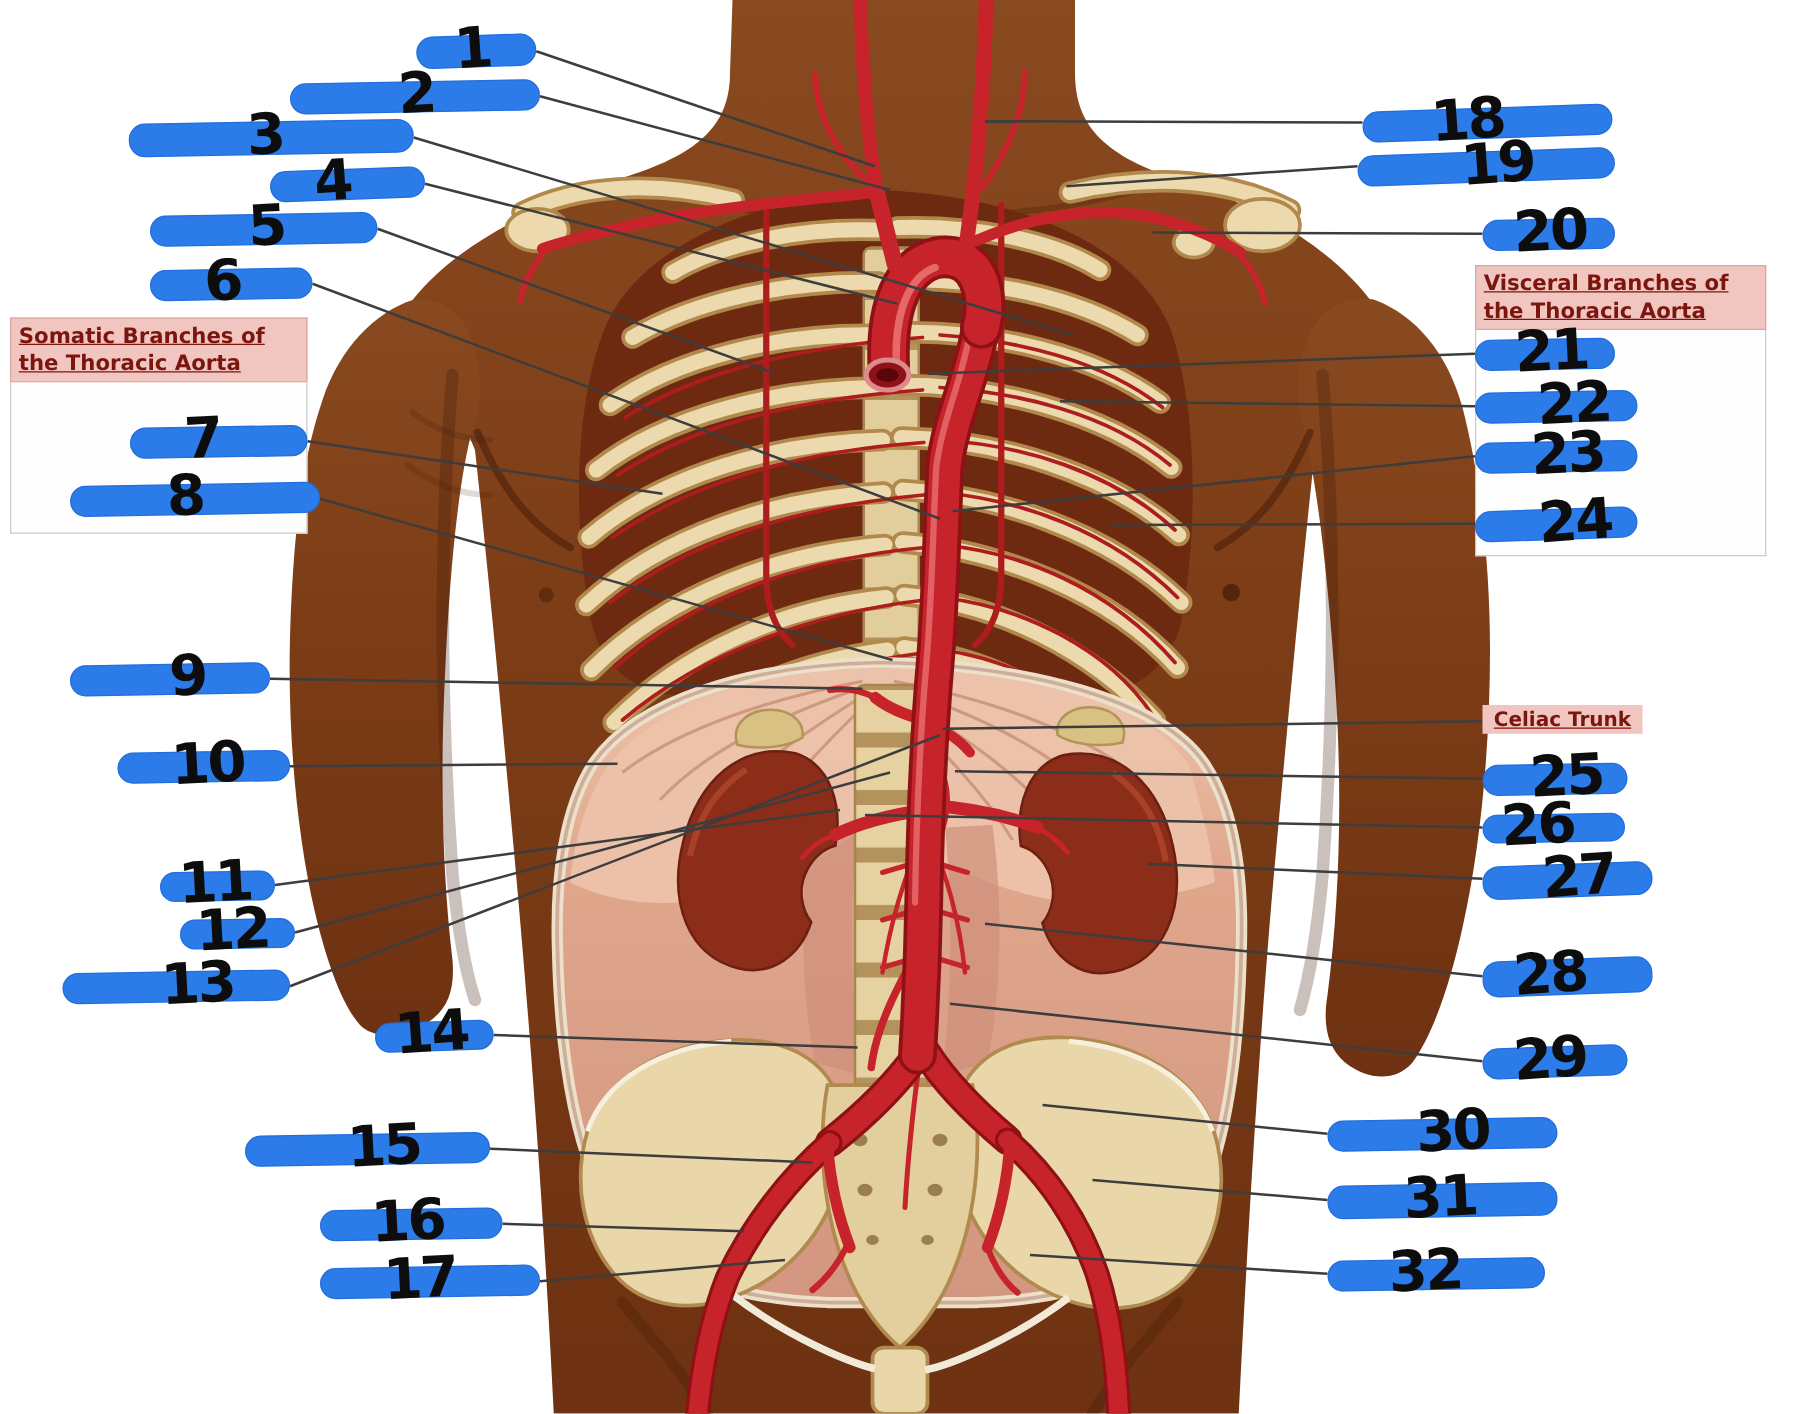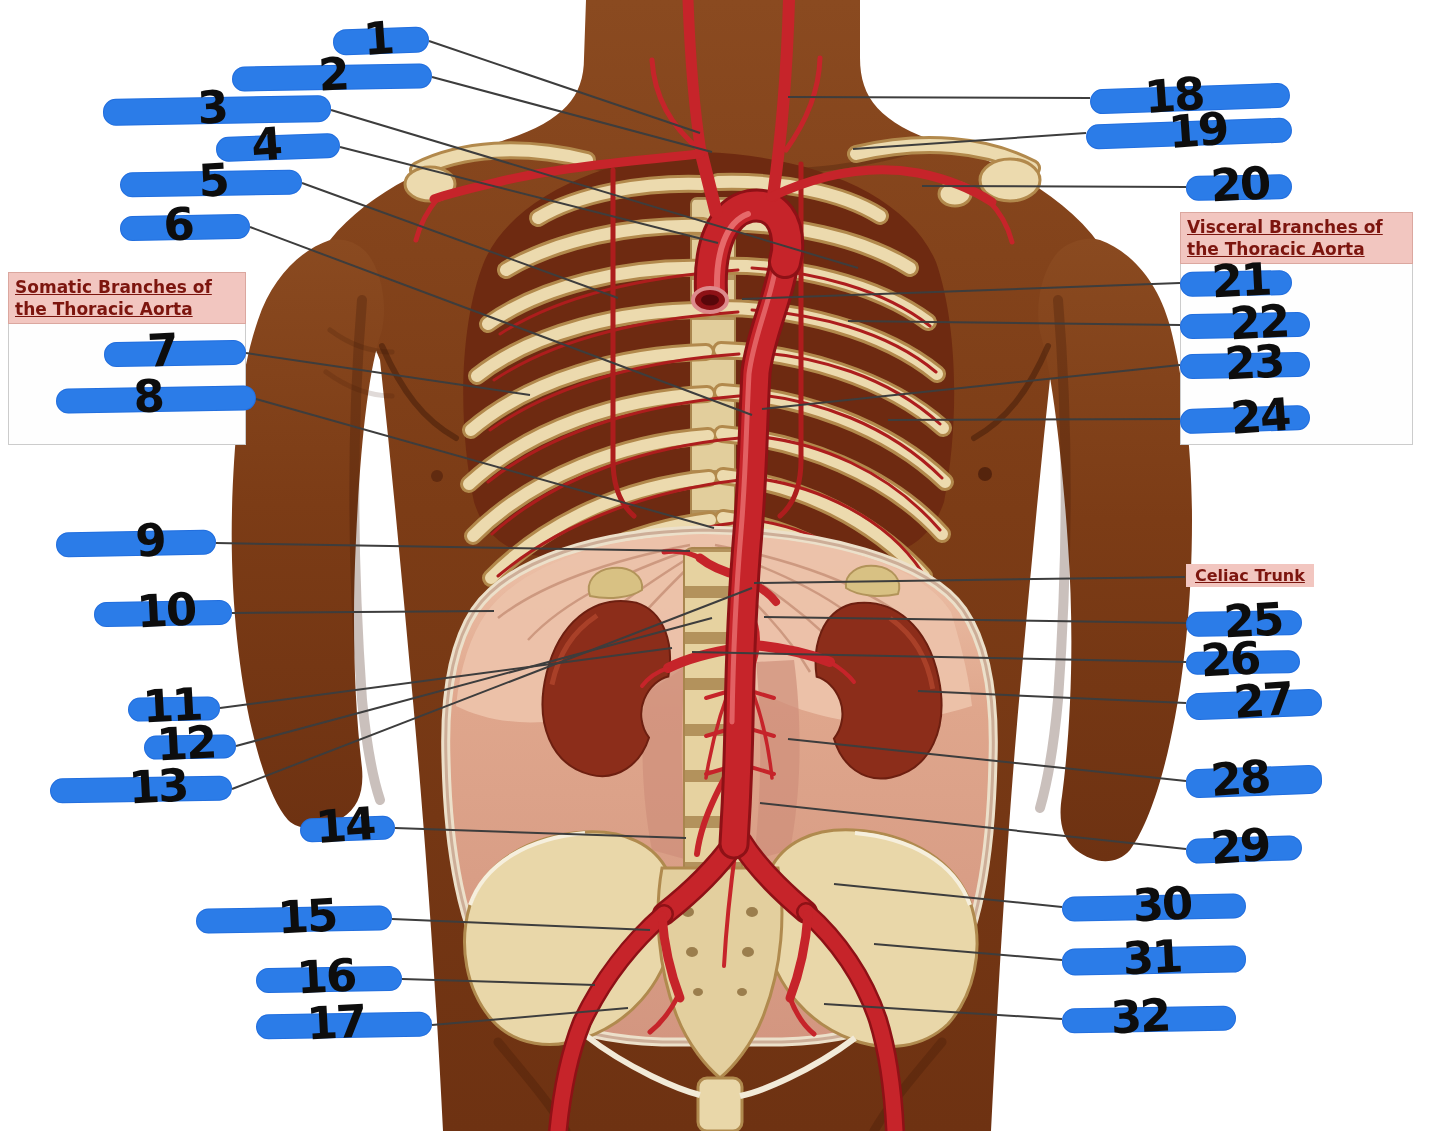--- a/index.html
+++ b/index.html
@@ -230,21 +230,21 @@
       <path d="M789,0 C787,70 781,140 773,196" stroke-width="12"></path>
       <path d="M652,60 C654,92 668,124 700,150" stroke-width="5"></path>
       <path d="M820,58 C819,90 806,122 786,150" stroke-width="5"></path>
       <path d="M700,154 C640,160 562,167 502,181 C472,188 450,193 434,199" stroke-width="9"></path>
       <path d="M771,197 C820,174 868,164 918,173 C948,179 972,189 992,202" stroke-width="9"></path>
       <path d="M988,200 C1000,212 1008,226 1012,242" stroke-width="5"></path>
       <path d="M438,198 C428,210 420,224 416,240" stroke-width="5"></path>
     </g>
   </svg>
 
-  <div class="card" style="left:8px;top:272px;width:238px">
+  <div class="card" style="left:8px;top:254px;width:238px">
     <div class="card-header">
       <div>Somatic Branches of</div>
       <div>the Thoracic Aorta</div>
     </div>
     <div class="card-body" style="height:120px"></div>
   </div>
 
   <div class="card" style="left:1180px;top:212px;width:233px">
     <div class="card-header">
       <div>Visceral Branches of</div>

